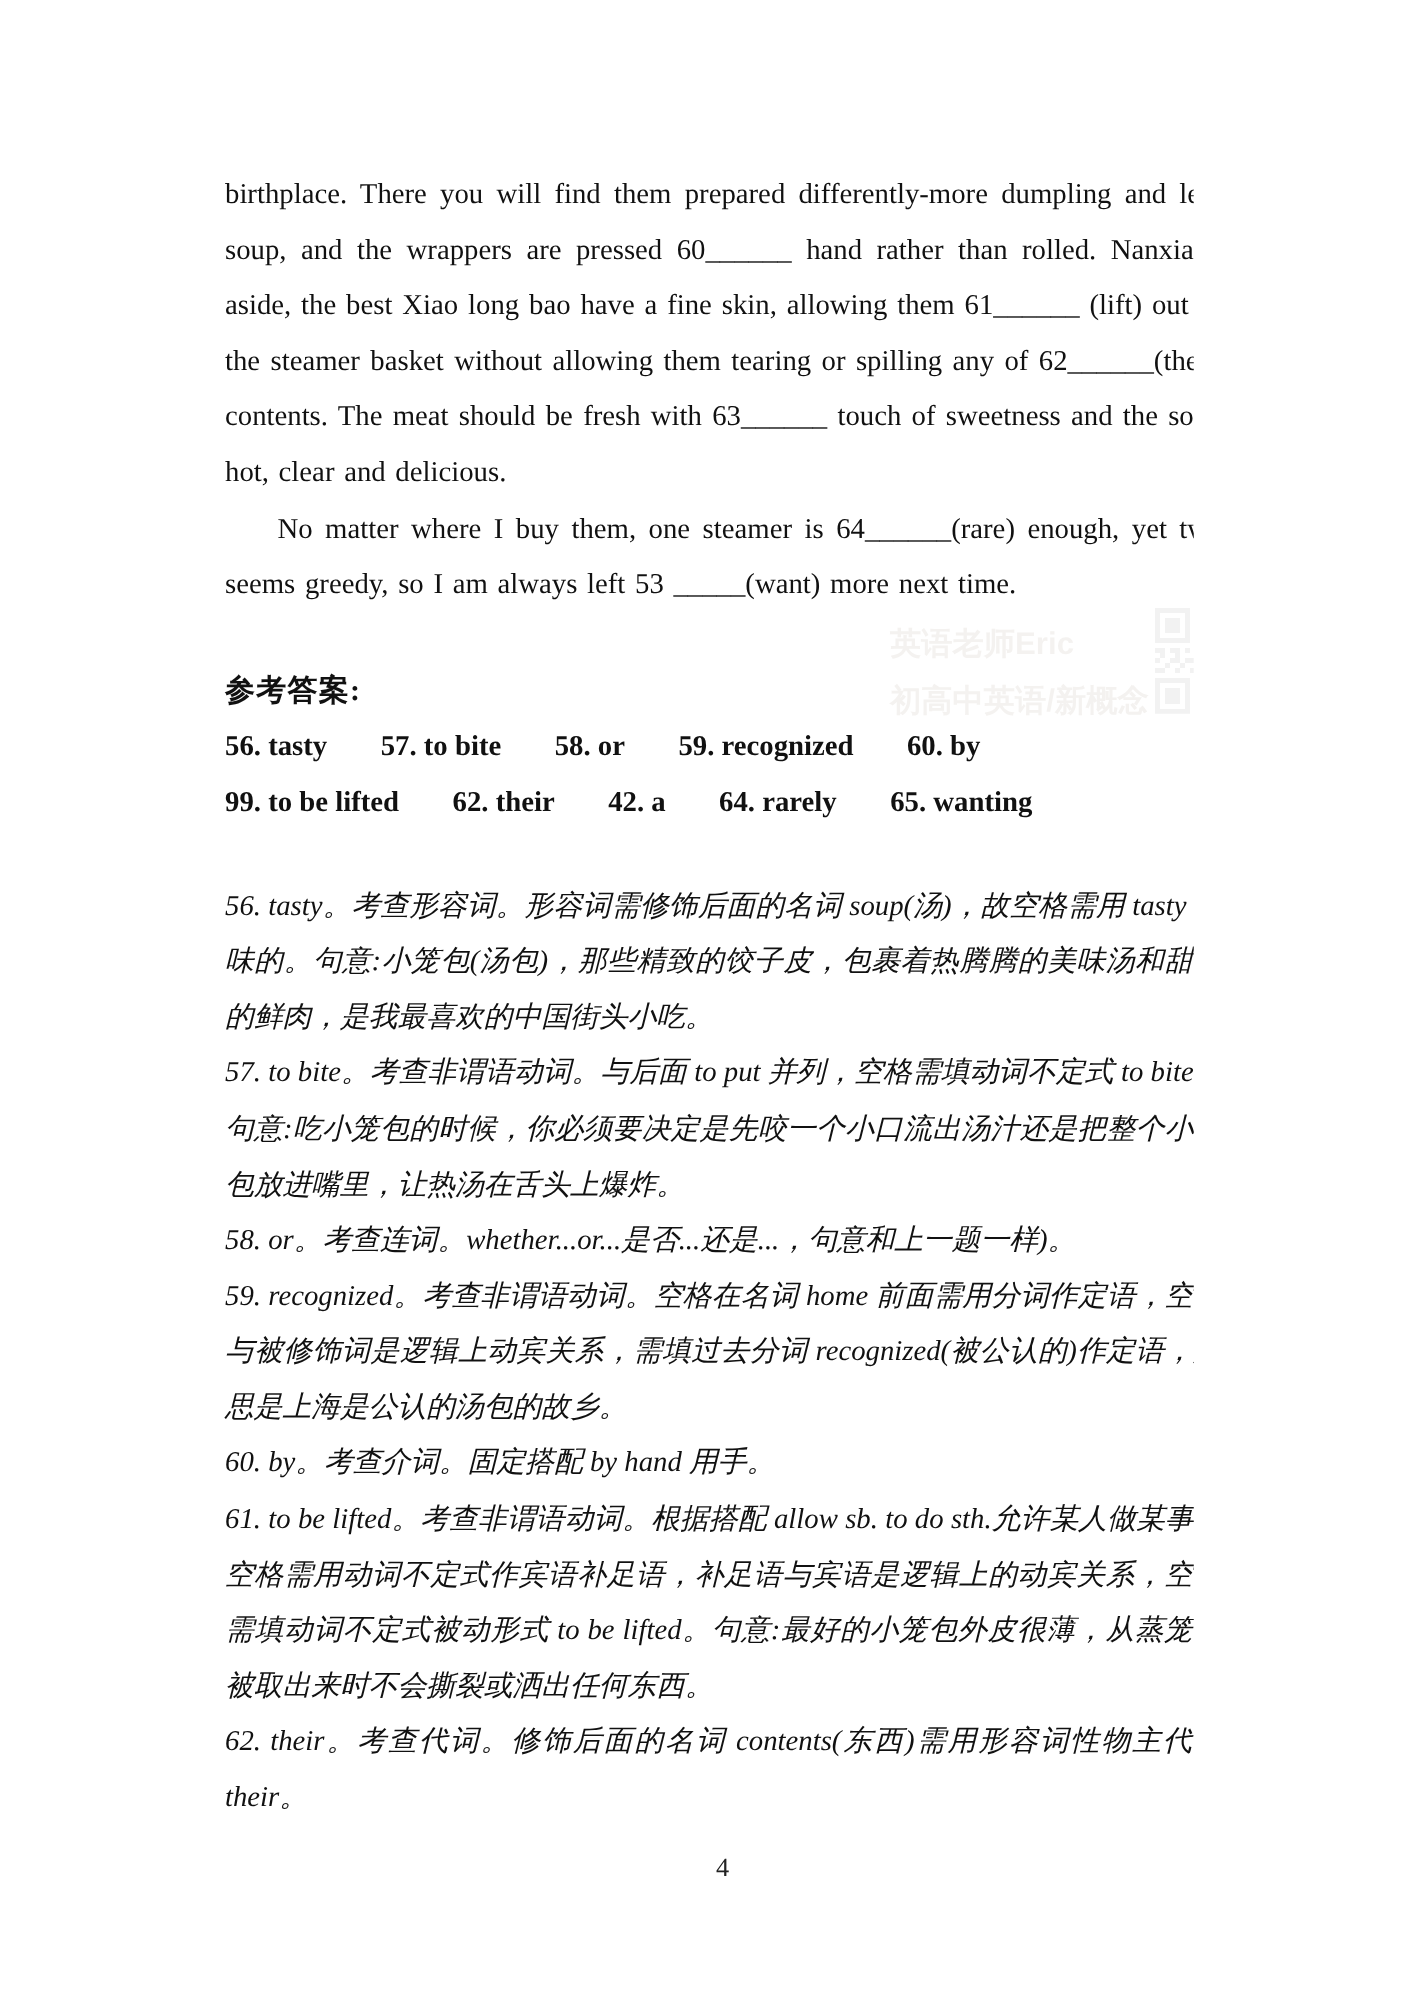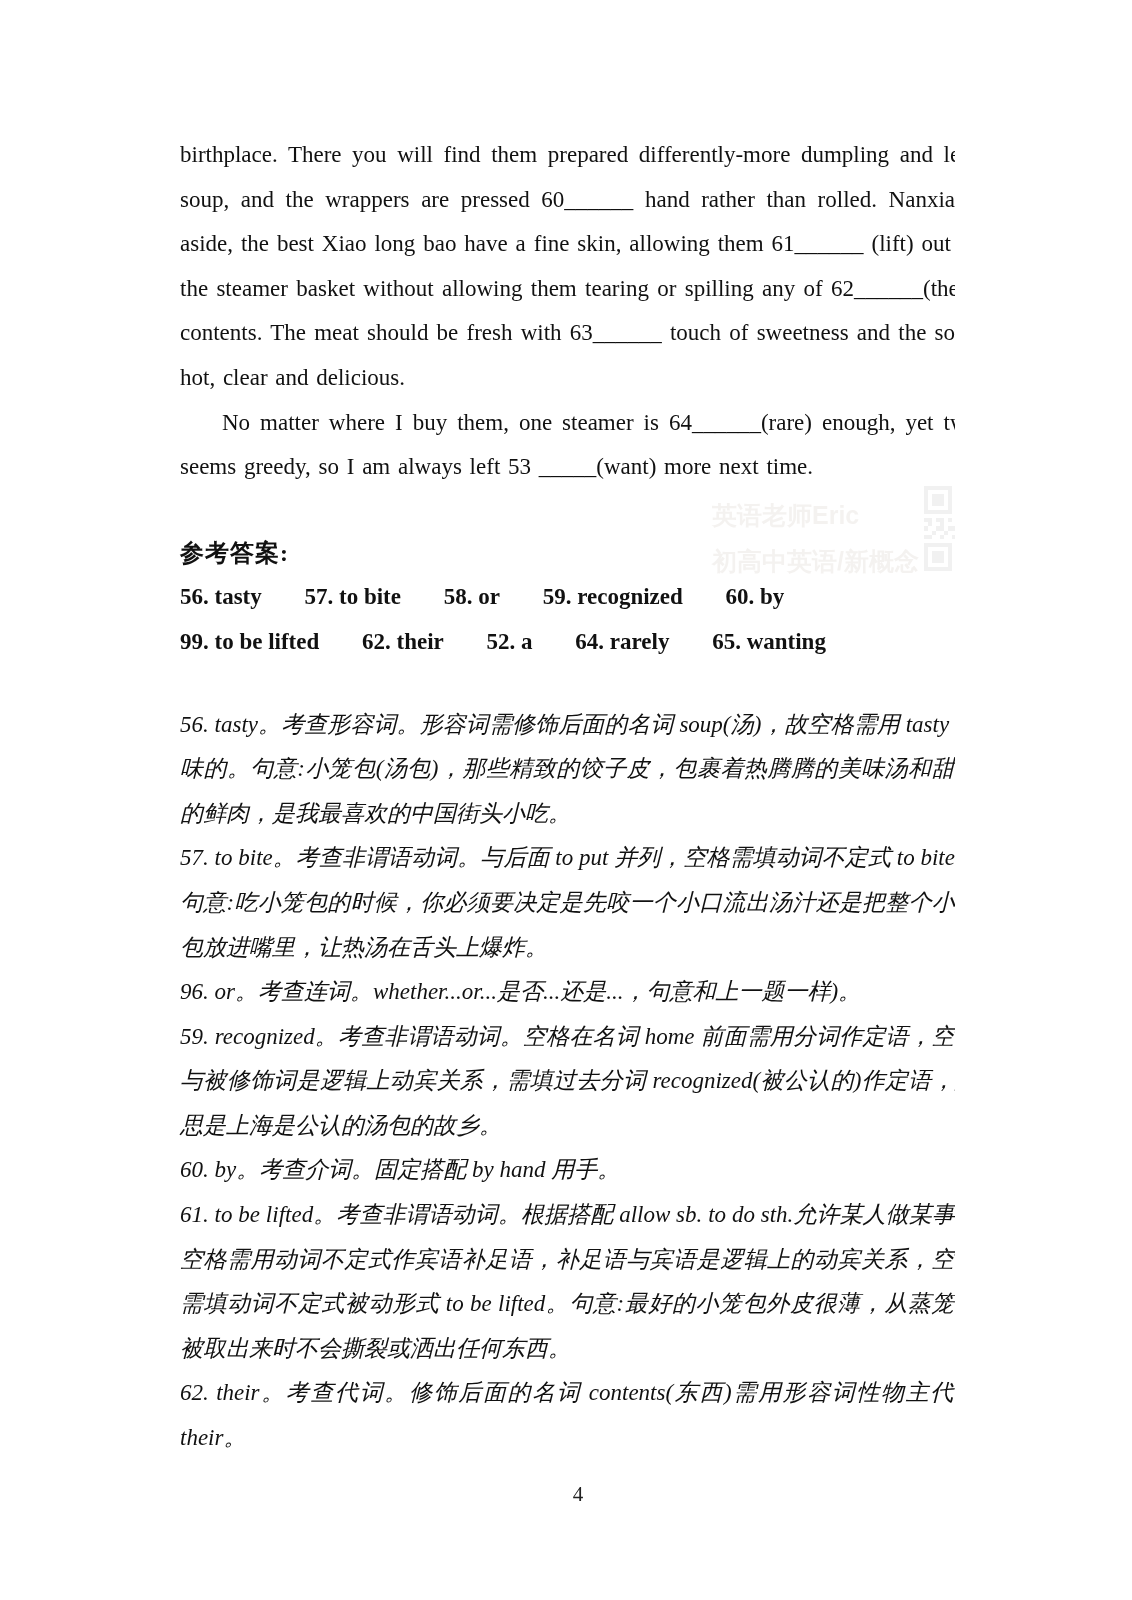--- a/index.html
+++ b/index.html
@@ -107,29 +107,29 @@
     <p class="answer-row">
       <span class="ans">56. tasty</span>
       <span class="ans">57. to bite</span>
       <span class="ans">58. or</span>
       <span class="ans">59. recognized</span>
       <span class="ans">60. by</span>
     </p>
     <p class="answer-row">
       <span class="ans">99. to be lifted</span>
       <span class="ans">62. their</span>
-      <span class="ans">52. a</span>
+      <span class="ans">42. a</span>
       <span class="ans">64. rarely</span>
       <span class="ans">65. wanting</span>
     </p>
 
     <div class="explanations">
       <p class="expl">56. tasty。考查形容词。形容词需修饰后面的名词 soup(汤)，故空格需用 tasty 美味的。句意:小笼包(汤包)，那些精致的饺子皮，包裹着热腾腾的美味汤和甜甜的鲜肉，是我最喜欢的中国街头小吃。</p>
       <p class="expl">57. to bite。考查非谓语动词。与后面 to put 并列，空格需填动词不定式 to bite。句意:吃小笼包的时候，你必须要决定是先咬一个小口流出汤汁还是把整个小笼包放进嘴里，让热汤在舌头上爆炸。</p>
-      <p class="expl">96. or。考查连词。whether...or...是否...还是...，句意和上一题一样)。</p>
+      <p class="expl">58. or。考查连词。whether...or...是否...还是...，句意和上一题一样)。</p>
       <p class="expl">59. recognized。考查非谓语动词。空格在名词 home 前面需用分词作定语，空格与被修饰词是逻辑上动宾关系，需填过去分词 recognized(被公认的)作定语，意思是上海是公认的汤包的故乡。</p>
       <p class="expl">60. by。考查介词。固定搭配 by hand 用手。</p>
       <p class="expl">61. to be lifted。考查非谓语动词。根据搭配 allow sb. to do sth.允许某人做某事，空格需用动词不定式作宾语补足语，补足语与宾语是逻辑上的动宾关系，空格需填动词不定式被动形式 to be lifted。句意:最好的小笼包外皮很薄，从蒸笼中被取出来时不会撕裂或洒出任何东西。</p>
       <p class="expl">62. their。考查代词。修饰后面的名词 contents(东西)需用形容词性物主代词 their。</p>
     </div>
 
   </div>
 
   <div class="watermark">
     <div>英语老师Eric</div>

